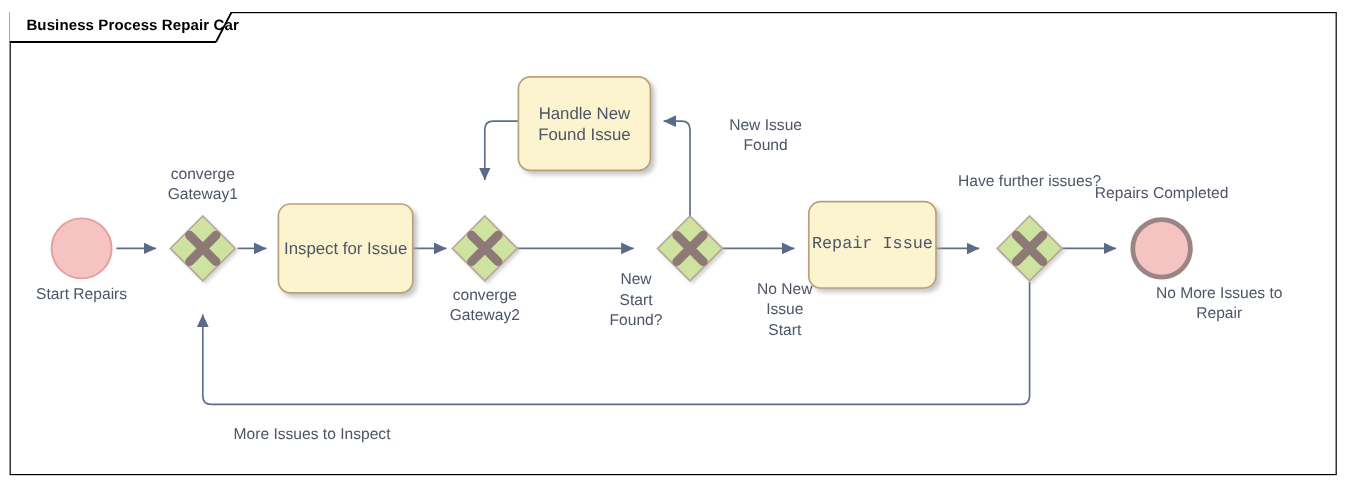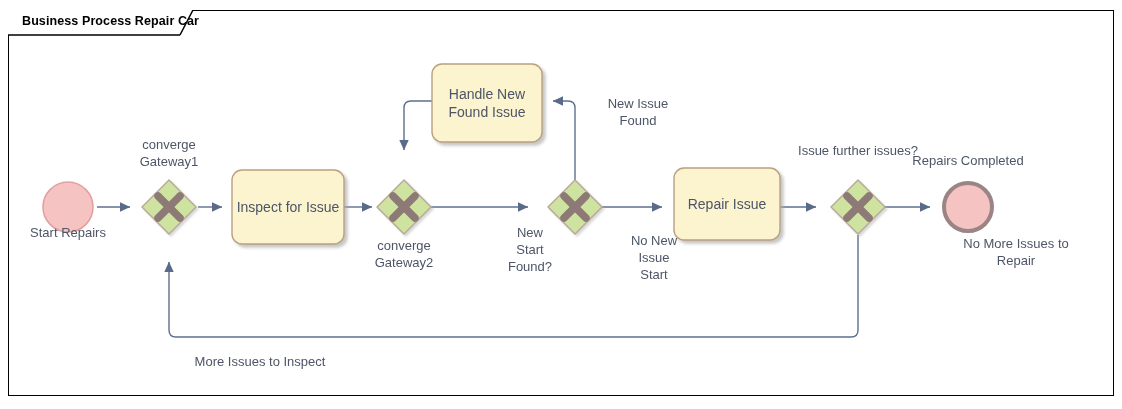--- a/index.html
+++ b/index.html
@@ -114,21 +114,21 @@
       <polygon points="858,180 885,207 858,234 831,207" fill="#cfe3a0" stroke="#b9a898" stroke-width="1.4"></polygon>
       <g stroke="#8d7a77" stroke-width="7.5" stroke-linecap="round">
         <line x1="847" y1="196" x2="869" y2="218"></line>
         <line x1="869" y1="196" x2="847" y2="218"></line>
       </g>
     </g>
 
     <circle cx="968" cy="207" r="24" fill="#f6c3c3" stroke="#9b8484" stroke-width="4"></circle>
   </svg>
 
-  <div class="lbl" style="left:8px;top:224px;width:120px;">Start Repairs</div>
+  <div class="lbl" style="left:8px;top:236px;width:120px;">Start Repairs</div>
 
   <div class="lbl" style="left:109px;top:136px;width:120px;">converge
 Gateway1</div>
 
   <div class="task-lbl" style="left:232px;top:198px;width:112px;">Inspect for Issue</div>
 
   <div class="task-lbl" style="left:432px;top:85px;width:110px;">Handle New
 Found Issue</div>
 
   <div class="lbl" style="left:344px;top:237px;width:120px;">converge
@@ -138,23 +138,23 @@
 Start
 Found?</div>
 
   <div class="lbl" style="left:578px;top:95px;width:120px;">New Issue
 Found</div>
 
   <div class="lbl" style="left:614px;top:232px;width:80px;">No New
 Issue
 Start</div>
 
-  <div class="task-lbl" style="left:674px;top:195px;width:106px;">Repair Issue</div>
+  <div class="task-lbl" style="left:674px;top:195px;width:106px;font-family:Liberation Mono, monospace;">Repair Issue</div>
 
-  <div class="lbl" style="left:778px;top:142px;width:160px;">Issue further issues?</div>
+  <div class="lbl" style="left:778px;top:142px;width:160px;">Have further issues?</div>
 
   <div class="lbl" style="left:898px;top:152px;width:140px;">Repairs Completed</div>
 
   <div class="lbl" style="left:946px;top:235px;width:140px;">No More Issues to
 Repair</div>
 
   <div class="lbl" style="left:130px;top:353px;width:260px;">More Issues to Inspect</div>
 
 </div>
 

